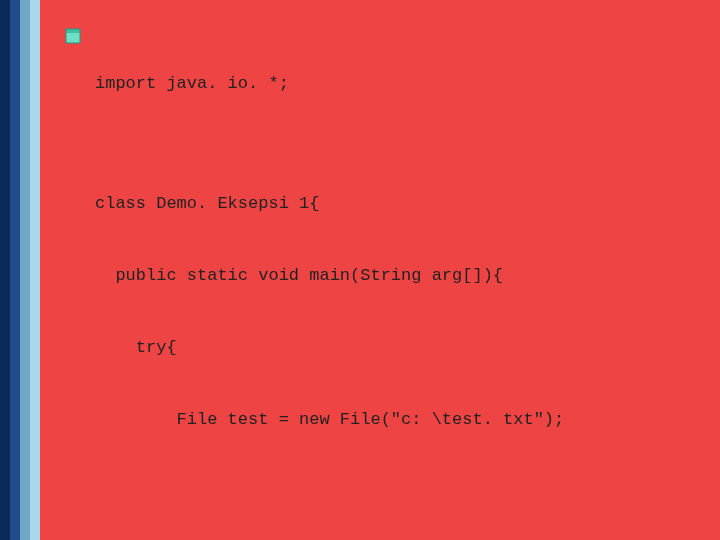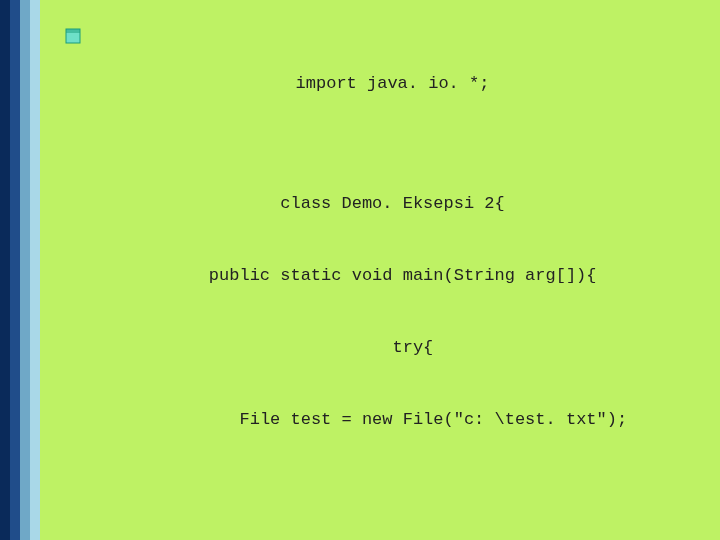--- a/index.html
+++ b/index.html
@@ -8,22 +8,21 @@
     width: 720px;
     height: 540px;
     background: #ffffff;
     font-family: "Courier New", Courier, monospace;
     overflow: hidden;
   }
   .slide {
     position: relative;
     width: 720px;
     height: 540px;
-    background: #bef264;
-    text-align: center;
+    background: #ef4444;
   }
   .stripe {
     position: absolute;
     top: 0;
     bottom: 0;
   }
   .stripe.s1 { left: 0;   width: 10px; background: #0a2a5a; }
   .stripe.s2 { left: 10px; width: 10px; background: #204d8a; }
   .stripe.s3 { left: 20px; width: 10px; background: #6fa8c7; }
   .stripe.s4 { left: 30px; width: 10px; background: #a9d8e8; }
@@ -61,21 +60,21 @@
   <div class="bullet">
     <svg width="16" height="16" viewBox="0 0 16 16">
       <rect x="1" y="1" width="14" height="14" fill="#6ee0c8" stroke="#1a9b7a" stroke-width="1"></rect>
       <rect x="1" y="1" width="14" height="4" fill="#1a9b7a" opacity="0.5"></rect>
     </svg>
   </div>
 
   <div class="code">
     <span class="line">import java. io. *;</span>
     <span class="line"></span>
-    <span class="line">class Demo. Eksepsi 2{</span>
+    <span class="line">class Demo. Eksepsi 1{</span>
     <span class="line">  public static void main(String arg[]){</span>
     <span class="line">    try{</span>
     <span class="line">        File test = new File("c: \test. txt");</span>
     
     
     
     
     
     
   </div>

